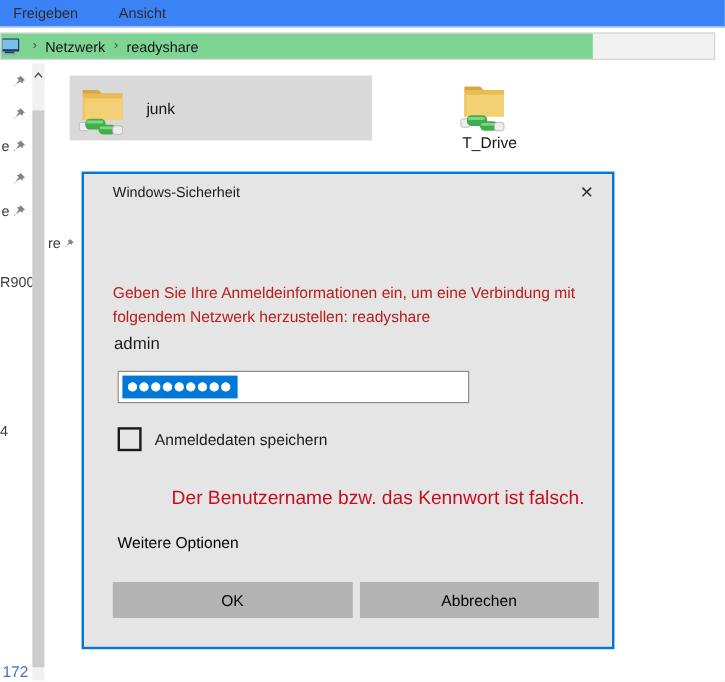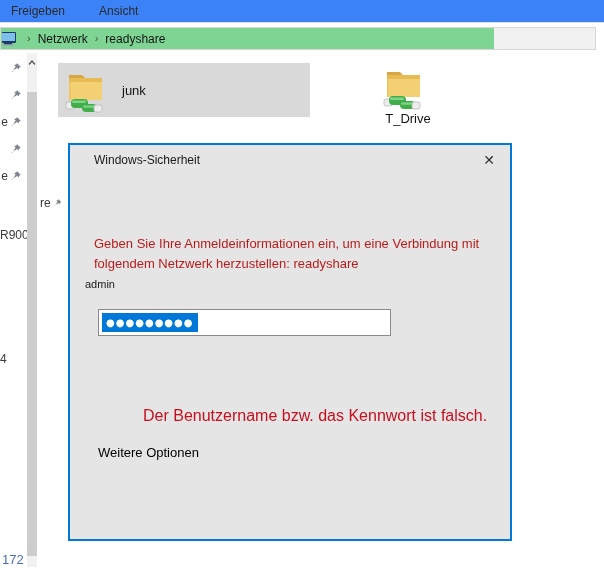--- a/index.html
+++ b/index.html
@@ -46,21 +46,21 @@
 
   
   .dialog{position:absolute;left:68px;top:143px;width:444px;height:398px;
     background:#e5e5e5;border:2px solid #0078d7;box-sizing:border-box;}
   .dlg-title{position:absolute;left:24px;top:8px;font-size:12px;color:#1a1a1a;}
   .dlg-close{position:absolute;right:10px;top:4px;width:22px;height:22px;
     display:flex;align-items:center;justify-content:center;font-size:14px;color:#333;cursor:pointer;}
   .dlg-heading{position:absolute;left:24px;top:29px;font-size:20px;font-weight:400;color:#1b1b1b;}
   .dlg-body{position:absolute;left:24px;top:73px;width:414px;font-size:13px;
     line-height:20px;color:#b91c1c;margin-top:16px;}
-  .dlg-user{position:absolute;left:15px;top:133px;font-size:11px;color:#1b1b1b;}
+  .dlg-user{position:absolute;left:25px;top:133px;font-size:14px;color:#1b1b1b;}
   .dlg-pass{position:absolute;left:28px;top:164px;width:288px;height:25px;background:#fff;
     border:1px solid #8a8a8a;display:flex;align-items:center;padding-left:3px;box-sizing:content-box;}
   .pass-selection{background:#0078d7;color:#fff;font-size:10px;letter-spacing:1px;
     padding:5px 4px 4px 4px;line-height:1;font-family:"DejaVu Sans",sans-serif;}
   .dlg-check{position:absolute;left:28px;top:211px;display:flex;align-items:center;
     gap:11px;font-size:13px;color:#1b1b1b;}
   .checkbox{width:16px;height:16px;border:2px solid #1a1a1a;background:transparent;cursor:pointer;}
   .dlg-error{position:absolute;left:28px;top:262px;font-size:16px;color:#c50f1f;margin-left:45px;}
   .dlg-link{position:absolute;left:28px;top:300px;font-size:13px;color:#000000;cursor:pointer;}
   .dlg-buttons{position:absolute;left:24px;top:340px;width:405px;display:flex;gap:6px;}
@@ -189,21 +189,29 @@
   <div class="dialog">
     <div class="dlg-title">Windows-Sicherheit</div>
     <div class="dlg-close">✕</div>
     <div class="dlg-body">Geben Sie Ihre Anmeldeinformationen ein, um eine Verbindung mit folgendem Netzwerk herzustellen: readyshare</div>
     <div class="dlg-user">admin</div>
 
     <div class="dlg-pass">
       <span class="pass-selection">●●●●●●●●●</span>
     </div>
 
+    <div class="dlg-check">
+      <span class="checkbox"></span>
+      <span>Anmeldedaten speichern</span>
+    </div>
 
     <div class="dlg-error">Der Benutzername bzw. das Kennwort ist falsch.</div>
     <div class="dlg-link">Weitere Optionen</div>
 
+    <div class="dlg-buttons">
+      <button>OK</button>
+      <button>Abbrechen</button>
+    </div>
   </div>
 
   <div class="status-fragment">172</div>
 
 </div>
 
 </body></html>

